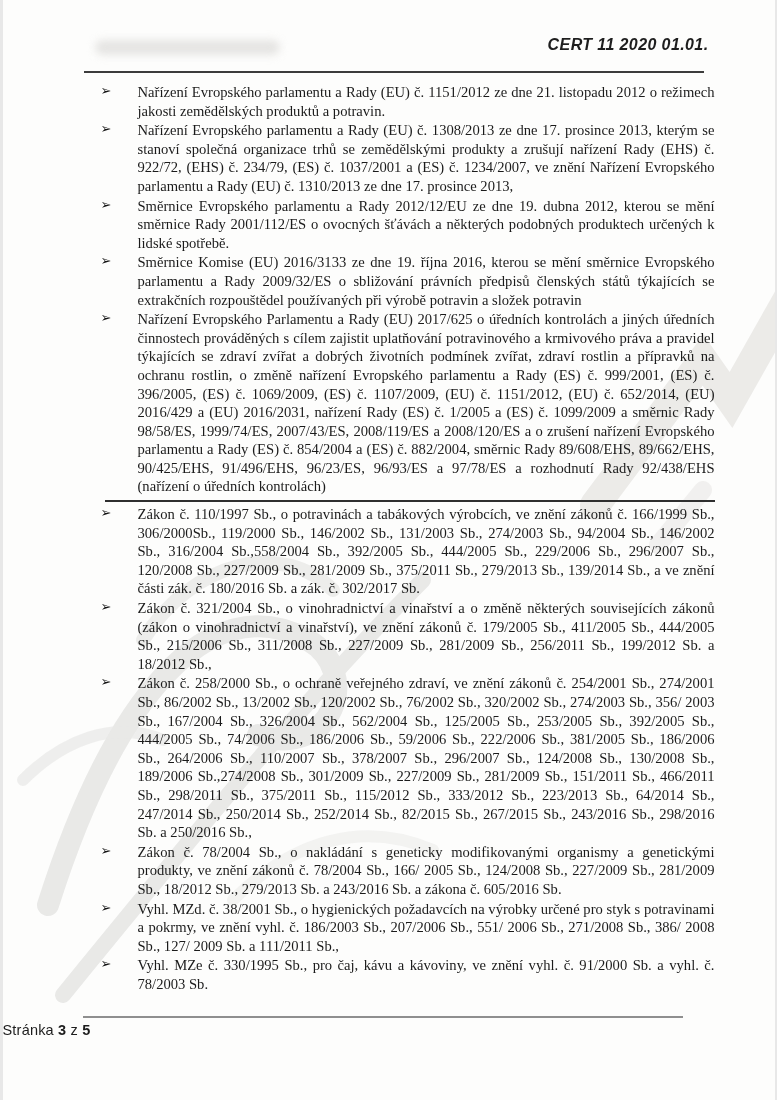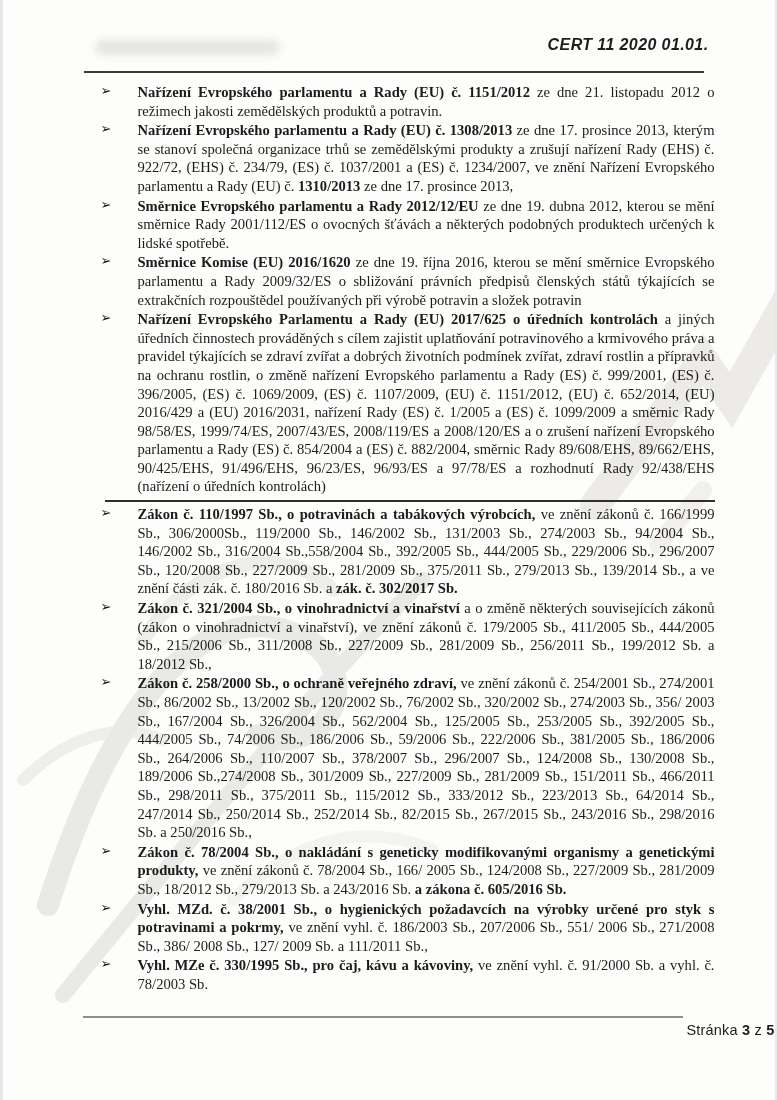--- a/index.html
+++ b/index.html
@@ -22,25 +22,25 @@
   .rule-top{position:absolute;top:71px;left:81px;width:620px;height:2px;background:#3c3c3c;z-index:2;}
   .content{
     position:absolute;top:83px;left:88px;width:624px;z-index:2;
     font-size:14.6px;line-height:18.6px;text-align:justify;
   }
   .item{position:relative;padding-left:47px;margin:0 0 1px 0;}
   .bullet{
     position:absolute;left:10px;top:-1px;font-size:13px;color:#111;
     font-family:"DejaVu Sans",sans-serif;
   }
-  .b{font-weight:bold;}
+  .b{font-weight:normal;}
   .rule-mid{height:2px;background:#2f2f2f;margin:4px 0 3px 14px;}
   .rule-foot{position:absolute;top:1016px;left:80px;width:600px;height:2px;background:#8f8f8f;z-index:2;}
   .footer-text{
-    position:absolute;top:1022px;left:0;right:0;text-align:right;z-index:2;
+    position:absolute;top:1022px;left:0;right:0;text-align:left;z-index:2;
     font-family:"Liberation Sans","DejaVu Sans",sans-serif;
     font-size:14.5px;color:#1d1d1d;letter-spacing:.2px;
   }
   .footer-text .b{font-weight:bold;}
 </style>
 </head>
 <body>
 
 <div class="page">
 
@@ -61,21 +61,21 @@
   <div class="smudge"></div>
 
   <div class="doc-code">CERT 11 2020 01.01.</div>
   <div class="rule-top"></div>
 
   <div class="content">
     <div>
         <div class="item"><span class="bullet">➢</span><span class="b">Nařízení Evropského parlamentu a Rady (EU) č. 1151/2012</span><span> ze dne 21. listopadu 2012 o režimech jakosti zemědělských produktů a potravin.</span></div>
         <div class="item"><span class="bullet">➢</span><span class="b">Nařízení Evropského parlamentu a Rady (EU) č. 1308/2013</span><span> ze dne 17. prosince 2013, kterým se stanoví společná organizace trhů se zemědělskými produkty a zrušují nařízení Rady (EHS) č. 922/72, (EHS) č. 234/79, (ES) č. 1037/2001 a (ES) č. 1234/2007, ve znění Nařízení Evropského parlamentu a Rady (EU) č. </span><span class="b">1310/2013</span><span> ze dne 17. prosince 2013,</span></div>
         <div class="item"><span class="bullet">➢</span><span class="b">Směrnice Evropského parlamentu a Rady 2012/12/EU</span><span> ze dne 19. dubna 2012, kterou se mění směrnice Rady 2001/112/ES o ovocných šťávách a některých podobných produktech určených k lidské spotřebě.</span></div>
-        <div class="item"><span class="bullet">➢</span><span class="b">Směrnice Komise (EU) 2016/1620</span><span> ze dne 19. října 2016, kterou se mění směrnice Evropského parlamentu a Rady 2009/32/ES o sbližování právních předpisů členských států týkajících se extrakčních rozpouštědel používaných při výrobě potravin a složek potravin</span></div>
+        <div class="item"><span class="bullet">➢</span><span class="b">Směrnice Komise (EU) 2016/3133</span><span> ze dne 19. října 2016, kterou se mění směrnice Evropského parlamentu a Rady 2009/32/ES o sbližování právních předpisů členských států týkajících se extrakčních rozpouštědel používaných při výrobě potravin a složek potravin</span></div>
         <div class="item"><span class="bullet">➢</span><span class="b">Nařízení Evropského Parlamentu a Rady (EU) 2017/625 o úředních kontrolách</span><span> a jiných úředních činnostech prováděných s cílem zajistit uplatňování potravinového a krmivového práva a pravidel týkajících se zdraví zvířat a dobrých životních podmínek zvířat, zdraví rostlin a přípravků na ochranu rostlin, o změně nařízení Evropského parlamentu a Rady (ES) č. 999/2001, (ES) č. 396/2005, (ES) č. 1069/2009, (ES) č. 1107/2009, (EU) č. 1151/2012, (EU) č. 652/2014, (EU) 2016/429 a (EU) 2016/2031, nařízení Rady (ES) č. 1/2005 a (ES) č. 1099/2009 a směrnic Rady 98/58/ES, 1999/74/ES, 2007/43/ES, 2008/119/ES a 2008/120/ES a o zrušení nařízení Evropského parlamentu a Rady (ES) č. 854/2004 a (ES) č. 882/2004, směrnic Rady 89/608/EHS, 89/662/EHS, 90/425/EHS, 91/496/EHS, 96/23/ES, 96/93/ES a 97/78/ES a rozhodnutí Rady 92/438/EHS (nařízení o úředních kontrolách)</span></div>
       </div>
     <div class="rule-mid"></div>
     <div>
         <div class="item"><span class="bullet">➢</span><span class="b">Zákon č. 110/1997 Sb., o potravinách a tabákových výrobcích,</span><span> ve znění zákonů č. 166/1999 Sb., 306/2000Sb., 119/2000 Sb., 146/2002 Sb., 131/2003 Sb., 274/2003 Sb., 94/2004 Sb., 146/2002 Sb., 316/2004 Sb.,558/2004 Sb., 392/2005 Sb., 444/2005 Sb., 229/2006 Sb., 296/2007 Sb., 120/2008 Sb., 227/2009 Sb., 281/2009 Sb., 375/2011 Sb., 279/2013 Sb., 139/2014 Sb., a ve znění části zák. č. 180/2016 Sb. a </span><span class="b">zák. č. 302/2017 Sb.</span></div>
         <div class="item"><span class="bullet">➢</span><span class="b">Zákon č. 321/2004 Sb., o vinohradnictví a vinařství</span><span> a o změně některých souvisejících zákonů (zákon o vinohradnictví a vinařství), ve znění zákonů č. 179/2005 Sb., 411/2005 Sb., 444/2005 Sb., 215/2006 Sb., 311/2008 Sb., 227/2009 Sb., 281/2009 Sb., 256/2011 Sb., 199/2012 Sb. a 18/2012 Sb.,</span></div>
         <div class="item"><span class="bullet">➢</span><span class="b">Zákon č. 258/2000 Sb., o ochraně veřejného zdraví,</span><span> ve znění zákonů č. 254/2001 Sb., 274/2001 Sb., 86/2002 Sb., 13/2002 Sb., 120/2002 Sb., 76/2002 Sb., 320/2002 Sb., 274/2003 Sb., 356/ 2003 Sb., 167/2004 Sb., 326/2004 Sb., 562/2004 Sb., 125/2005 Sb., 253/2005 Sb., 392/2005 Sb., 444/2005 Sb., 74/2006 Sb., 186/2006 Sb., 59/2006 Sb., 222/2006 Sb., 381/2005 Sb., 186/2006 Sb., 264/2006 Sb., 110/2007 Sb., 378/2007 Sb., 296/2007 Sb., 124/2008 Sb., 130/2008 Sb., 189/2006 Sb.,274/2008 Sb., 301/2009 Sb., 227/2009 Sb., 281/2009 Sb., 151/2011 Sb., 466/2011 Sb., 298/2011 Sb., 375/2011 Sb., 115/2012 Sb., 333/2012 Sb., 223/2013 Sb., 64/2014 Sb., 247/2014 Sb., 250/2014 Sb., 252/2014 Sb., 82/2015 Sb., 267/2015 Sb., 243/2016 Sb., 298/2016 Sb. a 250/2016 Sb.,</span></div>
         <div class="item"><span class="bullet">➢</span><span class="b">Zákon č. 78/2004 Sb., o nakládání s geneticky modifikovanými organismy a genetickými produkty,</span><span> ve znění zákonů č. 78/2004 Sb., 166/ 2005 Sb., 124/2008 Sb., 227/2009 Sb., 281/2009 Sb., 18/2012 Sb., 279/2013 Sb. a 243/2016 Sb. </span><span class="b">a zákona č. 605/2016 Sb.</span></div>
         <div class="item"><span class="bullet">➢</span><span class="b">Vyhl. MZd. č. 38/2001 Sb., o hygienických požadavcích na výrobky určené pro styk s potravinami a pokrmy,</span><span> ve znění vyhl. č. 186/2003 Sb., 207/2006 Sb., 551/ 2006 Sb., 271/2008 Sb., 386/ 2008 Sb., 127/ 2009 Sb. a 111/2011 Sb.,</span></div>
         <div class="item"><span class="bullet">➢</span><span class="b">Vyhl. MZe č. 330/1995 Sb., pro čaj, kávu a kávoviny,</span><span> ve znění vyhl. č. 91/2000 Sb. a vyhl. č. 78/2003 Sb.</span></div>

